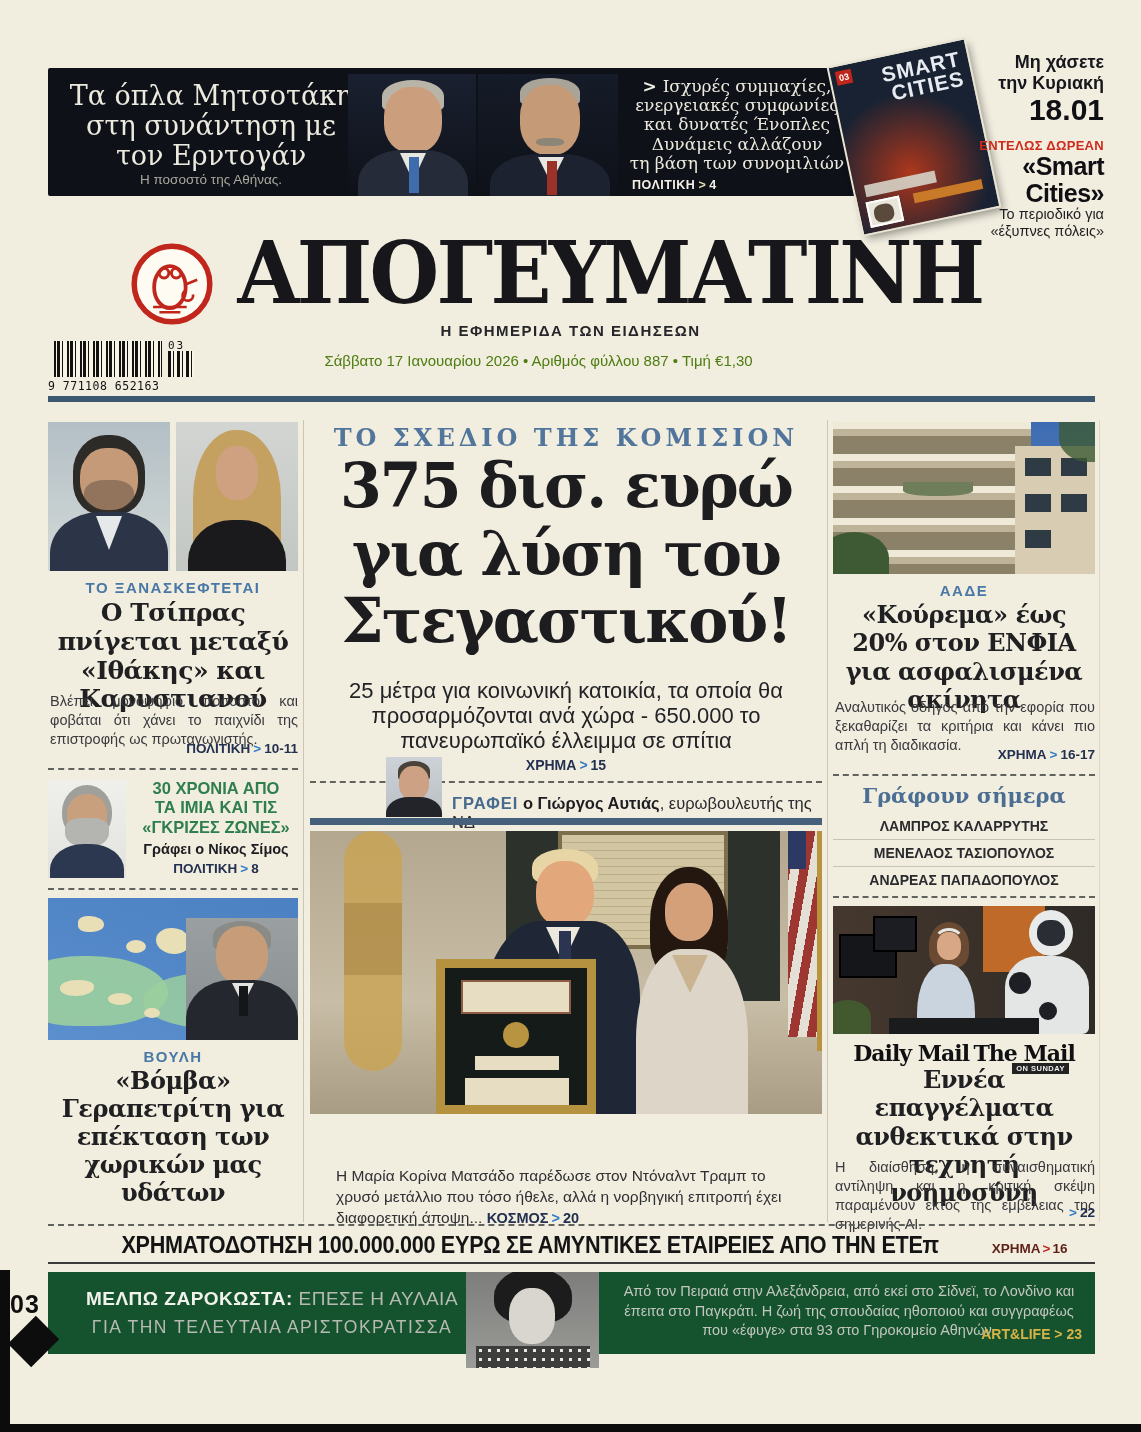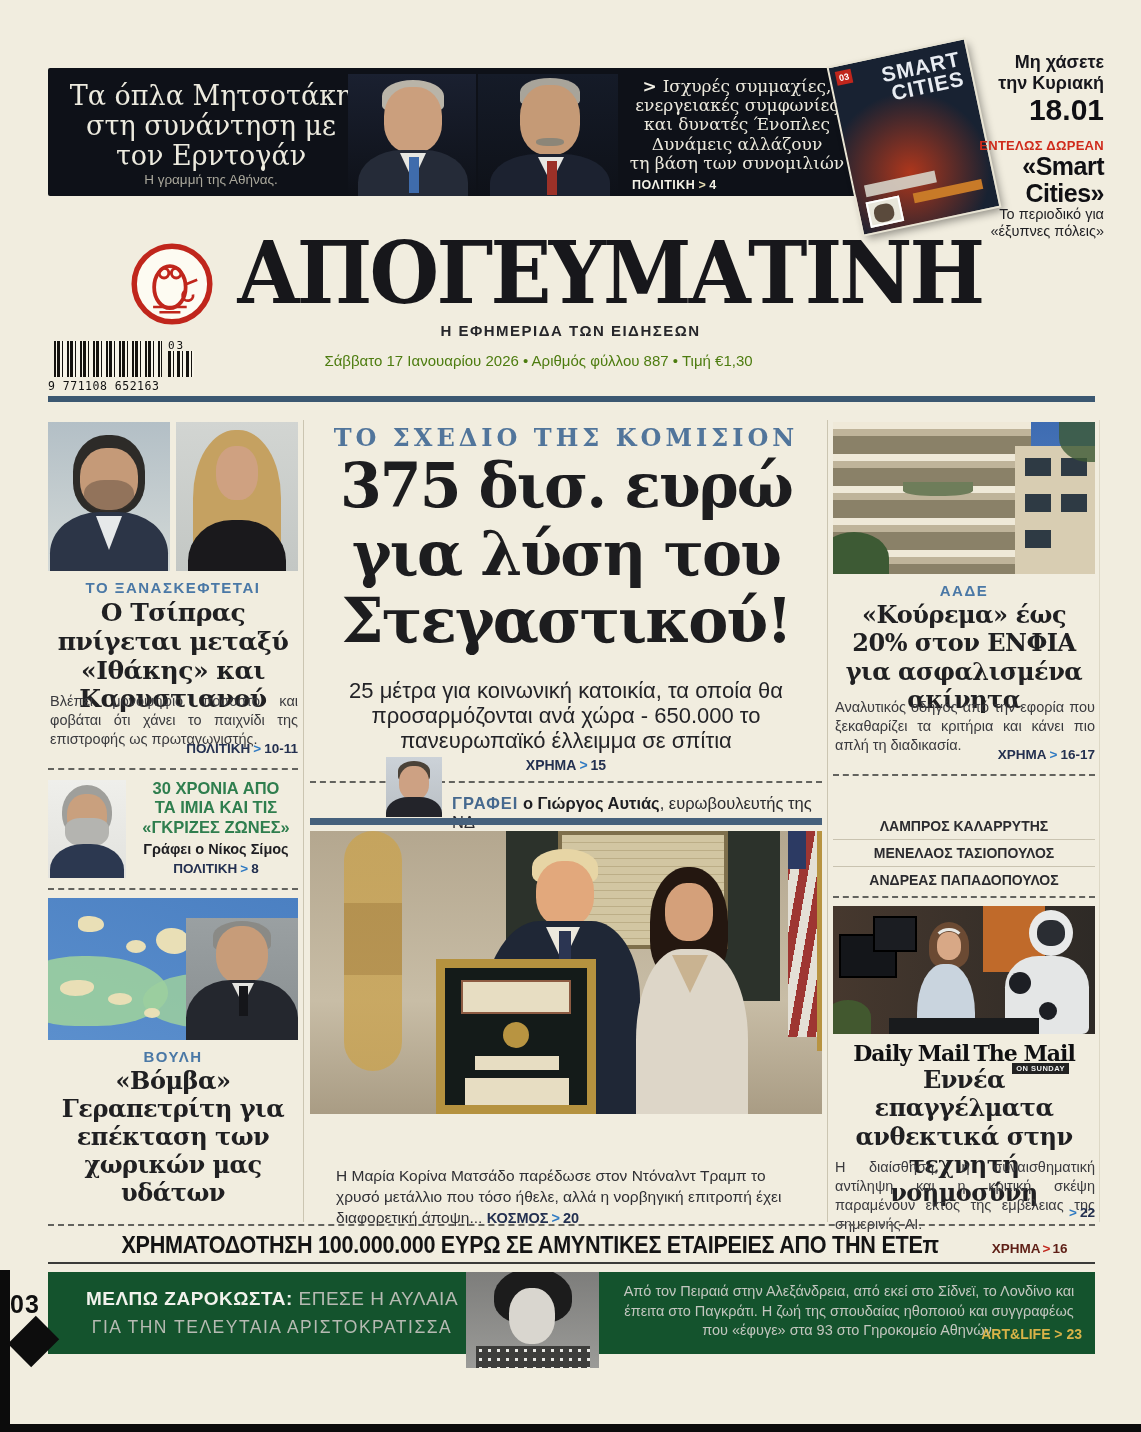--- a/index.html
+++ b/index.html
@@ -135,21 +135,21 @@
   .edge-diamond{left:17px;top:1325px;width:33px;height:33px;background:#0d0d0d;transform:rotate(45deg) scaleY(1.2);}
   .bottom-bar{left:0;top:1424px;width:1141px;height:8px;background:#0c0c0c;}
 </style>
 </head>
 <body>
 
 <div class="page">
 
   <div class="abs tb">
     <div class="tb-head">Τα όπλα Μητσοτάκη στη συνάντηση με τον Ερντογάν</div>
-    <div class="tb-sub">Η γραμμή της Αθήνας.</div>
+    <div class="tb-sub">Η ποσοστό της Αθήνας.</div>
     <div class="port" style="left:300px;top:6px;width:128px;height:122px;">
       <i style="inset:0;background:linear-gradient(180deg,#1a2030,#0e1118);"></i>
       <i style="left:34px;top:6px;width:62px;height:32px;background:#b9b4a8;border-radius:50% 50% 20% 20%;"></i>
       <i style="left:36px;top:13px;width:58px;height:66px;background:#cb9f7d;border-radius:44%;"></i>
       <i style="left:10px;top:76px;width:110px;height:46px;background:#252b38;border-radius:40% 40% 0 0/70% 70% 0 0;"></i>
       <i style="left:52px;top:79px;width:26px;height:28px;background:#e7e7e2;clip-path:polygon(0 0,100% 0,50% 100%);"></i>
       <i style="left:61px;top:83px;width:10px;height:36px;background:#3f6cac;"></i>
     </div>
     <div class="port" style="left:430px;top:6px;width:140px;height:122px;">
       <i style="inset:0;background:linear-gradient(180deg,#151b28,#0e1118);"></i>
@@ -348,20 +348,21 @@
     <i style="left:-14px;top:110px;width:70px;height:52px;background:#3d5a34;border-radius:50% 50% 0 0;"></i>
     <i style="left:226px;top:0;width:50px;height:40px;background:#3d5a34;border-radius:0 0 0 60%;opacity:.8;"></i>
   </div>
   <div class="kick k3">ΑΑΔΕ</div>
   <div class="hser h4">«Κούρεμα» έως 20% στον ΕΝΦΙΑ για ασφαλισμένα ακίνητα</div>
   <div class="body-t b4">
     <span>Αναλυτικός οδηγός από την εφορία που ξεκαθαρίζει τα κριτήρια και κάνει πιο απλή τη διαδικασία.</span>
     <span class="xref"><span>ΧΡΗΜΑ</span><span class="a">&gt;</span><span>16-17</span></span>
   </div>
   <div class="abs dash d3"></div>
+  <div class="abs contrib-t">Γράφουν σήμερα</div>
   <div class="abs contrib-list">
     <div class="cn">ΛΑΜΠΡΟΣ ΚΑΛΑΡΡΥΤΗΣ</div>
     <div class="cn">ΜΕΝΕΛΑΟΣ ΤΑΣΙΟΠΟΥΛΟΣ</div>
     <div class="cn">ΑΝΔΡΕΑΣ ΠΑΠΑΔΟΠΟΥΛΟΣ</div>
   </div>
   <div class="abs dash d4"></div>
 
   <div class="ph ph-robot">
     <i style="inset:0;background:linear-gradient(90deg,#46382e,#2e2a26);"></i>
     <i style="left:150px;top:0;width:62px;height:66px;background:#c06a2a;"></i>

